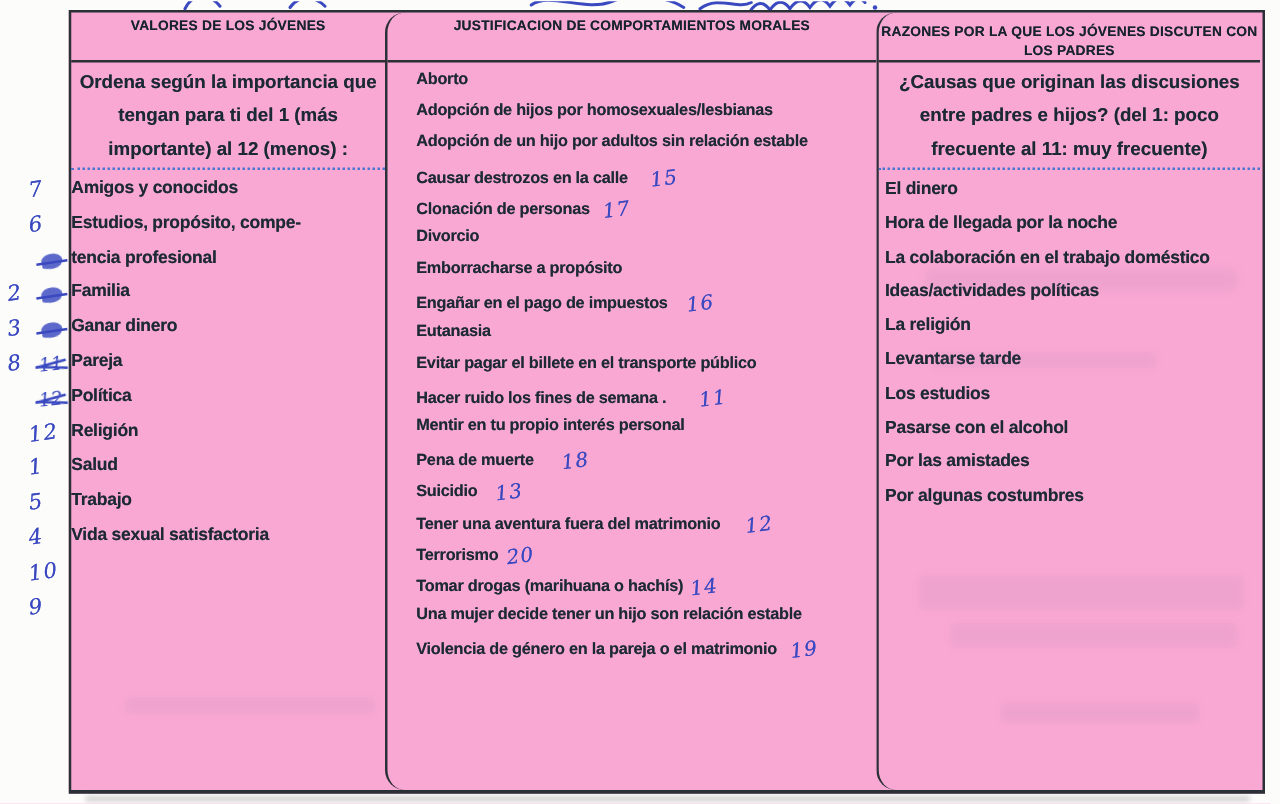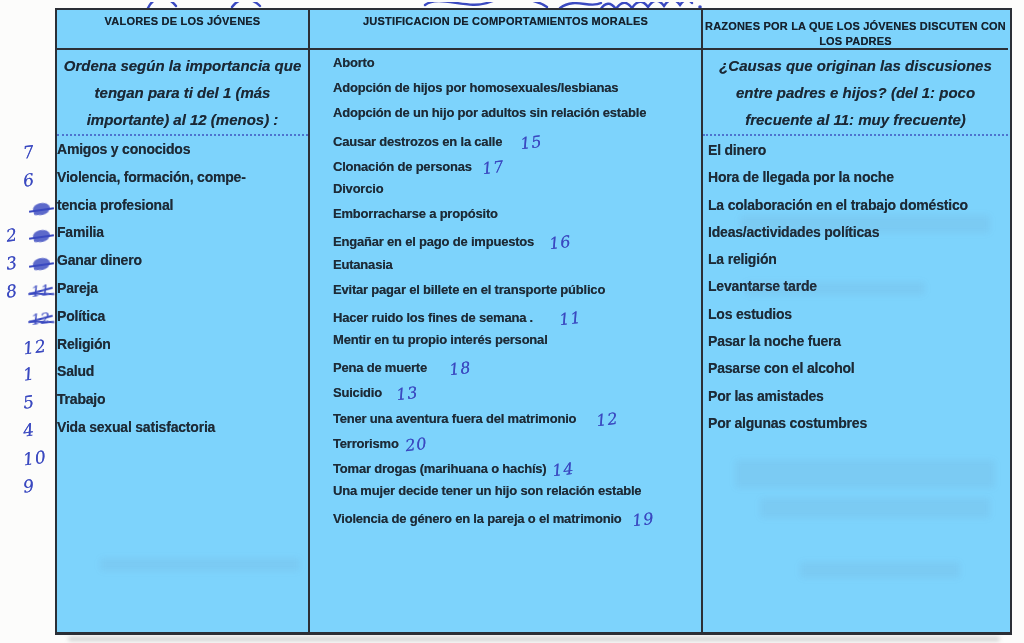--- a/index.html
+++ b/index.html
@@ -7,32 +7,32 @@
     width:1024px;height:643px;position:relative;overflow:hidden;
     background:#fcfcfb;
     font-family:"Liberation Sans", sans-serif;
     color:#1d2a36;
   }
   
   .qtable{
     position:absolute;left:55px;top:8px;width:957px;height:627px;
     border:2px solid #2b2f36;border-bottom-width:3px;
     display:grid;grid-template-columns:251px 393px 307px;
-    background:#7dd3fc;box-sizing:border-box;
+    background:#f9a8d4;box-sizing:border-box;
   }
   .col{display:grid;grid-template-rows:40px 86px 1fr;box-sizing:border-box;}
-  .col + .col{border-left:2px solid #2b2f36;}
+  .col + .col{border-left:2px solid #2b2f36;border-radius:16px;}
   .hdr{
     font-weight:bold;font-size:11px;letter-spacing:.2px;text-align:center;
     padding-top:4px;line-height:15px;color:#16222e;
     border-bottom:2px solid #2b2f36;
     text-shadow:0 0 .5px rgba(22,34,46,.7);
   }
   .qst{
-    font-weight:bold;font-style:italic;font-size:15px;line-height:27px;
+    font-weight:bold;font-size:15px;line-height:27px;
     text-align:center;display:flex;align-items:center;justify-content:center;
     border-bottom:2px dotted #4d74cf;color:#1b2835;
     text-shadow:0 0 .5px rgba(27,40,53,.6);
     padding:0 6px;box-sizing:border-box;
   }
   .qst span{display:block;}
   .body{padding-top:5px;box-sizing:border-box;overflow:visible;}
   .body .line{white-space:nowrap;overflow:visible;}
   .body .txt{
     font-weight:bold;letter-spacing:-.2px;
@@ -92,21 +92,21 @@
 
 <div class="qtable">
 
   <div class="col">
     <div class="hdr">VALORES DE LOS JÓVENES</div>
     <div class="qst">
       <span>Ordena según la importancia que tengan para ti del 1 (más importante) al 12 (menos) :</span>
     </div>
     <div class="body body-values">
         <div class="line"><span class="txt">Amigos y conocidos</span></div>
-        <div class="line"><span class="txt">Violencia, formación, compe-</span></div>
+        <div class="line"><span class="txt">Estudios, propósito, compe-</span></div>
         <div class="line"><span class="txt">tencia profesional</span></div>
         <div class="line"><span class="txt">Familia</span></div>
         <div class="line"><span class="txt">Ganar dinero</span></div>
         <div class="line"><span class="txt">Pareja</span></div>
         <div class="line"><span class="txt">Política</span></div>
         <div class="line"><span class="txt">Religión</span></div>
         <div class="line"><span class="txt">Salud</span></div>
         <div class="line"><span class="txt">Trabajo</span></div>
         <div class="line"><span class="txt">Vida sexual satisfactoria</span></div>
       </div>
@@ -143,21 +143,20 @@
       <span style="max-width:295px">¿Causas que originan las discusiones entre padres e hijos? (del 1: poco frecuente al 11: muy frecuente)</span>
     </div>
     <div class="body body-parents">
         <div class="line"><span class="txt">El dinero</span></div>
         <div class="line"><span class="txt">Hora de llegada por la noche</span></div>
         <div class="line"><span class="txt">La colaboración en el trabajo doméstico</span></div>
         <div class="line"><span class="txt">Ideas/actividades políticas</span></div>
         <div class="line"><span class="txt">La religión</span></div>
         <div class="line"><span class="txt">Levantarse tarde</span></div>
         <div class="line"><span class="txt">Los estudios</span></div>
-        <div class="line"><span class="txt">Pasar la noche fuera</span></div>
         <div class="line"><span class="txt">Pasarse con el alcohol</span></div>
         <div class="line"><span class="txt">Por las amistades</span></div>
         <div class="line"><span class="txt">Por algunas costumbres</span></div>
       </div>
   </div>
 
 </div>
 
 <div class="margin-layer">
     <span class="hw" style="top: 142px; left: 23px;">7</span>

